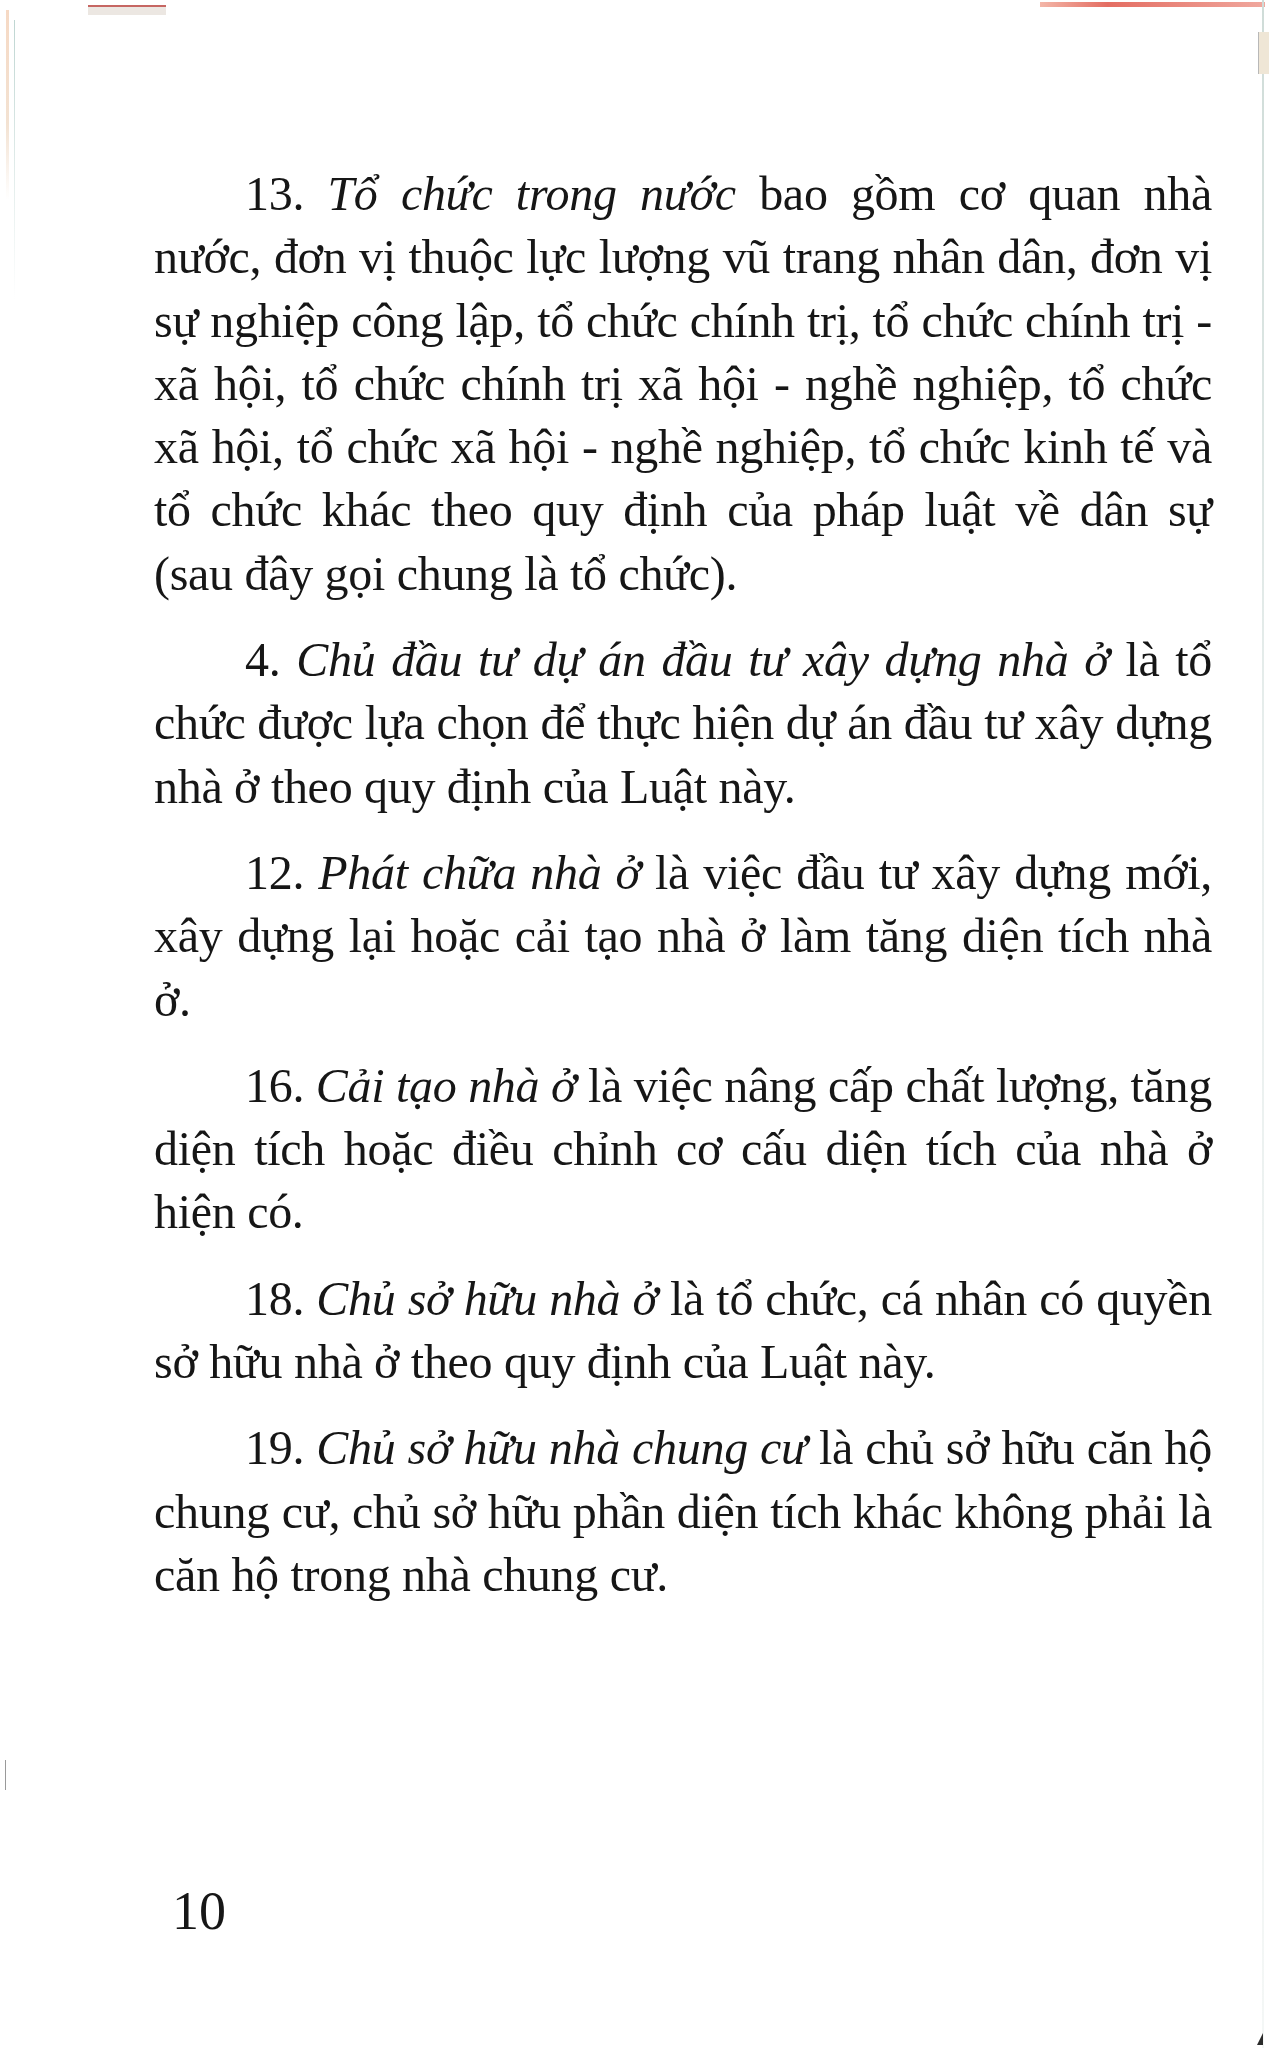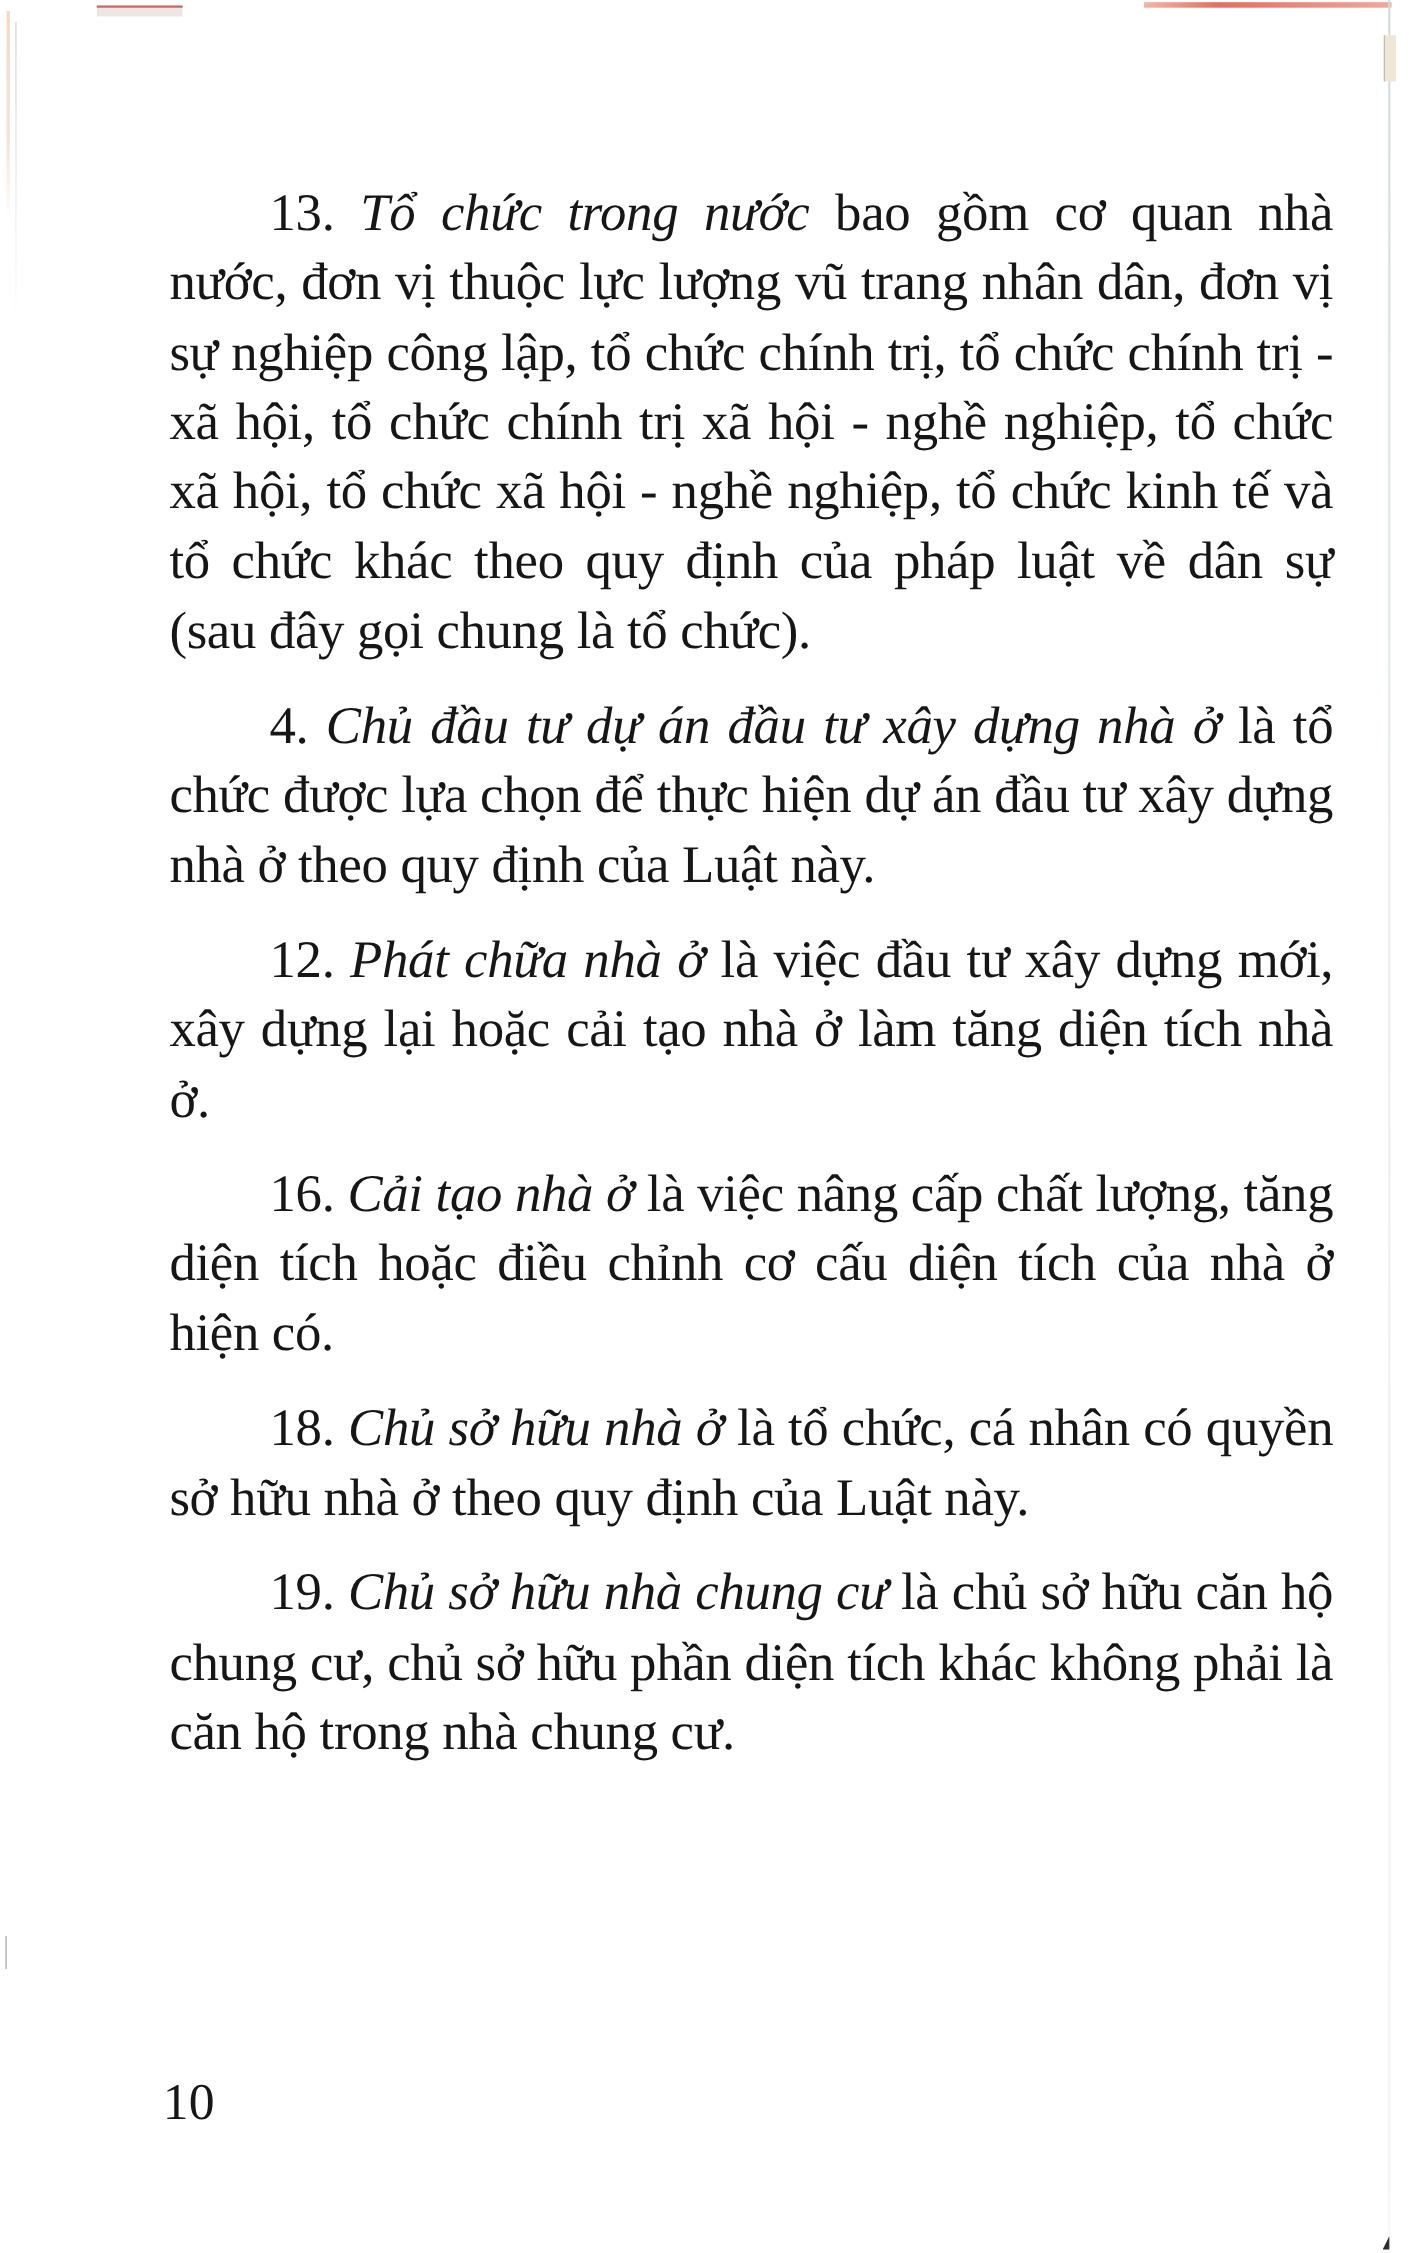--- a/index.html
+++ b/index.html
@@ -100,23 +100,23 @@
       text-align: justify;
     }
     .para:last-child {
       margin-bottom: 0;
     }
     .term {
       font-style: italic;
     }
     .page-number {
       position: absolute;
-      left: 148px;
+      left: 172px;
       top: 1886px;
-      font-size: 47px;
+      font-size: 54px;
       line-height: 50px;
     }
   </style>
 </head>
 <body>
 
 <div class="scan-edge-left"></div>
 <div class="scan-edge-left-line"></div>
 <div class="scan-edge-left-mark"></div>
 <div class="scan-top-left-tab"></div>

